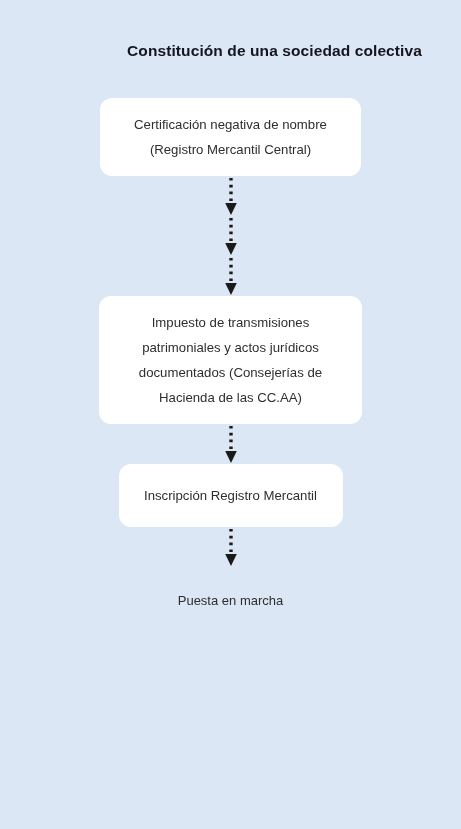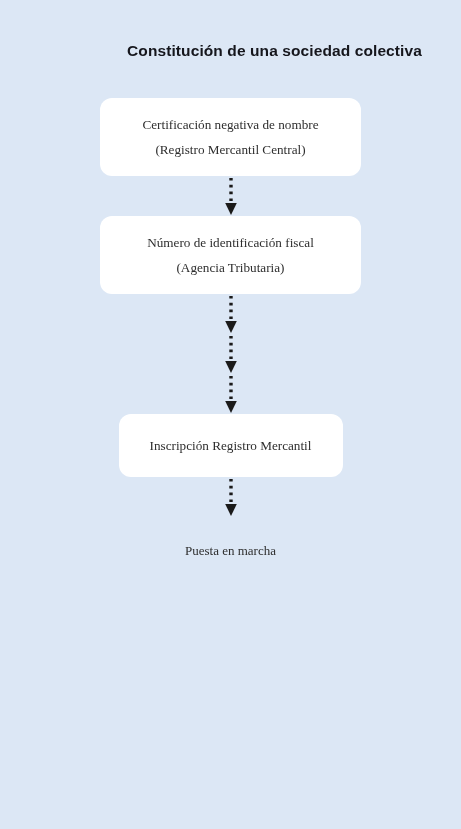--- a/index.html
+++ b/index.html
@@ -38,21 +38,20 @@
   }
 
   .flow-stack {
     position: absolute;
     left: 0;
     top: 98px;
     width: 461px;
     display: flex;
     flex-direction: column;
     align-items: center;
-    font-family: Liberation Serif, serif;
   }
 
   .flow-node {
     width: 261px;
     background: #ffffff;
     border-radius: 12px;
     box-sizing: border-box;
     display: flex;
     align-items: center;
     justify-content: center;
@@ -108,40 +107,39 @@
 (Registro Mercantil Central)</span>
     </div>
 
     <span class="flow-connector c1">
       <svg width="20" height="40" viewBox="0 0 20 40" xmlns="http://www.w3.org/2000/svg" aria-hidden="true">
         <line x1="10" y1="2" x2="10" y2="27" stroke="#1a1a1a" stroke-width="3.4" stroke-dasharray="2.6 4.2" stroke-linecap="butt"></line>
         <polygon points="10,39 4.2,27 15.8,27" fill="#1a1a1a"></polygon>
       </svg>
     </span>
 
-    <div class="flow-node n2">
-      <span class="flow-node-text">Número de identificación fiscal
-(Agencia Tributaria)</span>
-    </div>
 
     <span class="flow-connector c2">
       <svg width="20" height="40" viewBox="0 0 20 40" xmlns="http://www.w3.org/2000/svg" aria-hidden="true">
         <line x1="10" y1="2" x2="10" y2="27" stroke="#1a1a1a" stroke-width="3.4" stroke-dasharray="2.6 4.2" stroke-linecap="butt"></line>
         <polygon points="10,39 4.2,27 15.8,27" fill="#1a1a1a"></polygon>
       </svg>
     </span>
 
 
     <span class="flow-connector c3">
       <svg width="20" height="40" viewBox="0 0 20 40" xmlns="http://www.w3.org/2000/svg" aria-hidden="true">
         <line x1="10" y1="2" x2="10" y2="27" stroke="#1a1a1a" stroke-width="3.4" stroke-dasharray="2.6 4.2" stroke-linecap="butt"></line>
         <polygon points="10,39 4.2,27 15.8,27" fill="#1a1a1a"></polygon>
       </svg>
     </span>
 
+    <div class="flow-node n4">
+      <span class="flow-node-text">Impuesto de transmisiones patrimoniales y actos jurídicos documentados (Consejerías de Hacienda de las CC.AA)</span>
+    </div>
 
     <span class="flow-connector c4">
       <svg width="20" height="40" viewBox="0 0 20 40" xmlns="http://www.w3.org/2000/svg" aria-hidden="true">
         <line x1="10" y1="2" x2="10" y2="27" stroke="#1a1a1a" stroke-width="3.4" stroke-dasharray="2.6 4.2" stroke-linecap="butt"></line>
         <polygon points="10,39 4.2,27 15.8,27" fill="#1a1a1a"></polygon>
       </svg>
     </span>
 
     <div class="flow-node n5">
       <span class="flow-node-text">Inscripción Registro Mercantil</span>

